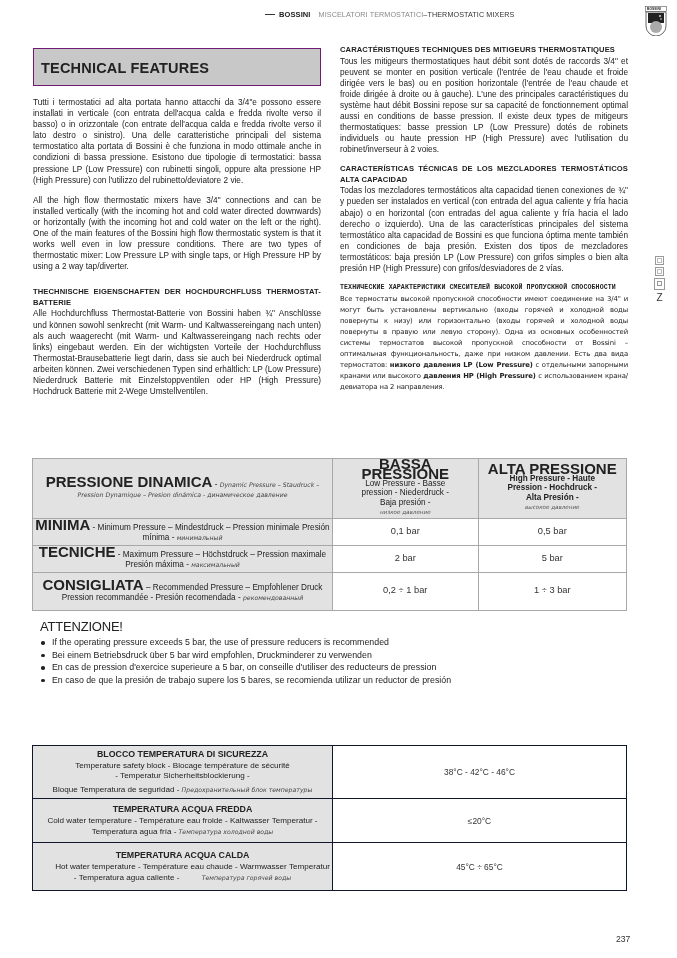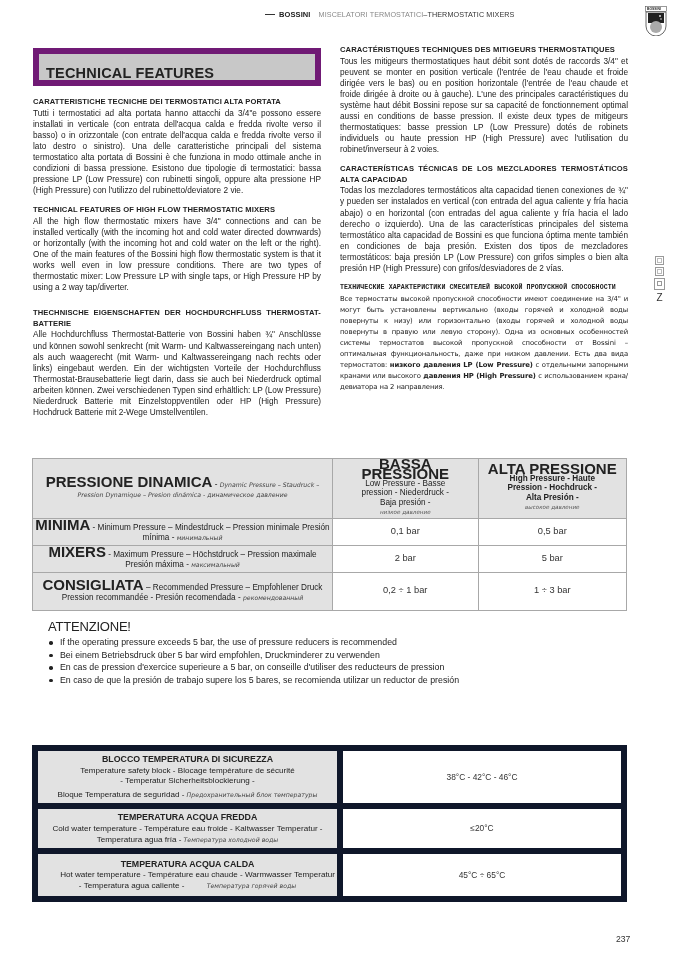--- a/index.html
+++ b/index.html
@@ -3,21 +3,21 @@
 <meta charset="utf-8">
 <style>
   html,body{margin:0;padding:0;background:#fff;}
   body{width:677px;height:958px;position:relative;overflow:hidden;font-family:"Liberation Sans",sans-serif;color:#222;}
   .hdr{position:absolute;top:10px;left:265px;font-size:7.2px;letter-spacing:0.1px;white-space:nowrap;display:flex;align-items:center;}
   .hdr .line{display:inline-block;width:10px;height:1px;background:#333;margin-right:4px;}
   .hdr .brand{font-weight:bold;color:#222;font-size:7.5px;margin-right:8px;}
   .hdr .cat{color:#888;}
   .hdr .sub{color:#333;}
   .logo{position:absolute;top:6px;left:645px;width:22px;height:30px;}
-  .tf-box{position:absolute;top:48px;left:33px;width:288px;height:38px;background:#c8c8c8;border:6px solid #701a75;box-sizing:border-box;}
+  .tf-box{position:absolute;top:48px;left:33px;width:288px;height:38px;background:#c8c8c8;border:1px solid #701a75;box-sizing:border-box;}
   .tf-box h1{margin:0;font-size:14.5px;font-weight:bold;color:#222;position:absolute;left:7px;top:11px;letter-spacing:0.2px;}
   .col{position:absolute;font-size:8.25px;line-height:11.1px;text-align:justify;color:#222;}
   .col h3{margin:0;font-size:7.6px;font-weight:bold;line-height:10.5px;letter-spacing:0.1px;}
   .col p{margin:0 0 9px 0;}
   .col p.ru{font-family:"DejaVu Sans",sans-serif;font-size:6.85px;line-height:11.1px;letter-spacing:-0.1px;}
   .col h3.ru{font-family:Liberation Mono, monospace;font-size:6.6px;}
   .colL{left:33px;top:97px;width:288px;}
   .colR{left:340px;top:45px;width:288px;}
   .colR h3.fr{text-align:justify;text-align-last:left;}
   .side{position:absolute;left:654px;top:256px;width:11px;}
@@ -28,28 +28,28 @@
   .side .z{font-size:10px;color:#333;text-align:center;line-height:11px;}
   table{border-collapse:collapse;position:absolute;}
   .ptab{left:32px;top:458px;width:595px;}
   .ptab td{border:1px solid #a8a8a8;text-align:center;font-size:8.2px;line-height:9.8px;padding:0 2px;}
   .ptab td.lbl{background:#e2e2e2;width:295px;}
   .ptab td.hd{background:#e2e2e2;}
   .ptab td.val{background:#fff;font-size:9.3px;color:#333;}
   .b{font-weight:bold;font-size:15px;}
   .it{font-style:italic;font-family:"DejaVu Sans",sans-serif;font-size:6.2px;color:#444;}
   .it2{font-style:italic;font-family:"DejaVu Sans",sans-serif;font-size:5.6px;color:#555;}
-  .att{position:absolute;left:48px;top:619px;width:600px;}
+  .att{position:absolute;left:40px;top:619px;width:600px;}
   .att h2{margin:0 0 2px 0;font-size:13px;font-weight:normal;color:#222;letter-spacing:-0.2px;}
   .att ul{margin:0;padding:0;list-style:none;}
   .att li{font-size:8.8px;line-height:12.6px;color:#222;position:relative;padding-left:12px;white-space:nowrap;}
   .att li::before{content:"";position:absolute;left:1px;top:5px;width:3.5px;height:3.5px;border-radius:50%;background:#222;}
   .att li.ru{font-family:"DejaVu Sans",sans-serif;font-size:7.3px;}
   .ttab{left:32px;top:745px;width:595px;}
-  .ttab td{border:6px solid #0f172a;text-align:center;font-size:8.1px;line-height:10.6px;}
+  .ttab td{border:1px solid #0f172a;text-align:center;font-size:8.1px;line-height:10.6px;}
   .ttab td.lbl{background:#e2e2e2;width:295px;padding:3px 2px;}
   .ttab td.val{background:#fff;font-size:8.4px;color:#333;}
   .ttab .b{font-size:8.8px;display:block;margin-bottom:1px;}
   .pgn{position:absolute;left:616px;top:934px;font-size:8.6px;color:#333;}
 </style>
 </head>
 <body>
 
 <div class="hdr">
   <span class="line"></span>
@@ -66,23 +66,21 @@
   <circle cx="11" cy="21" r="6" fill="#aaa"></circle>
   <circle cx="15" cy="10" r="1" fill="#ddd"></circle>
   <circle cx="16" cy="13" r="0.8" fill="#ddd"></circle>
 </svg>
 
 <div class="tf-box">
   <h1>TECHNICAL FEATURES</h1>
 </div>
 
 <div class="col colL">
-  <h3>CARATTERISTICHE TECNICHE  DEI TERMOSTATICI ALTA PORTATA</h3>
   <p>Tutti i termostatici ad alta portata hanno attacchi da 3/4"e possono essere installati in verticale (con entrata dell'acqua calda e fredda rivolte verso il basso) o in orizzontale (con entrate dell'acqua calda e fredda rivolte verso il lato destro o sinistro). Una delle caratteristiche principali del sistema termostatico alta portata di Bossini è che funziona in modo ottimale anche in condizioni di bassa pressione. Esistono due tipologie di termostatici: bassa pressione LP (Low Pressure) con rubinetti singoli, oppure alta pressione HP (High Pressure) con l'utilizzo del rubinetto/deviatore 2 vie.</p>
-  <h3>TECHNICAL FEATURES OF HIGH FLOW THERMOSTATIC MIXERS</h3>
   <p style="margin-bottom:15px;">All the high flow thermostatic mixers have 3/4" connections and can be installed vertically (with the incoming hot and cold water directed downwards) or horizontally (with the incoming hot and cold water on the left or the right). One of the main features of the Bossini high flow thermostatic system is that it works well even in low pressure conditions. There are two types of thermostatic mixer: Low Pressure LP with single taps, or High Pressure HP by using a 2 way tap/diverter.</p>
   <h3>THECHNISCHE EIGENSCHAFTEN DER HOCHDURCHFLUSS THERMOSTAT-BATTERIE</h3>
   <p>Alle Hochdurchfluss Thermostat-Batterie von Bossini haben ¾" Anschlüsse und können sowohl senkrecht (mit Warm- und Kaltwassereingang nach unten) als auch waagerecht (mit Warm- und Kaltwassereingang nach rechts oder links) eingebaut werden. Ein der wichtigsten Vorteile der Hochdurchfluss Thermostat-Brausebatterie liegt darin, dass sie auch bei Niederdruck optimal arbeiten können. Zwei verschiedenen Typen sind erhältlich: LP (Low Pressure) Niederdruck Batterie mit Einzelstoppventilen oder  HP (High Pressure) Hochdruck Batterie mit 2-Wege Umstellventilen.</p>
 </div>
 
 <div class="col colR">
   <h3 class="fr">CARACTÉRISTIQUES TECHNIQUES DES MITIGEURS THERMOSTATIQUES</h3>
   <p>Tous les mitigeurs thermostatiques haut débit sont dotés de raccords 3/4" et peuvent se monter en position verticale (l'entrée de l'eau chaude et froide dirigée vers le bas) ou en position horizontale (l'entrée de l'eau chaude et froide dirigée à droite ou à gauche). L'une des principales caractéristiques du système haut débit Bossini repose sur sa capacité de fonctionnement optimal aussi en conditions de basse pression. Il existe deux types de mitigeurs thermostatiques: basse pression LP (Low Pressure) dotés de robinets individuels ou haute pression HP (High Pressure) avec l'utilisation du robinet/inverseur à 2 voies.</p>
   <h3>CARACTERÍSTICAS TÉCNICAS DE LOS MEZCLADORES TERMOSTÁTICOS ALTA CAPACIDAD</h3>
   <p>Todas los mezcladores termostáticos alta capacidad tienen conexiones de ¾" y pueden ser instalados en vertical (con entrada del agua caliente y fría hacia abajo) o en horizontal (con entradas del agua caliente y fría hacia el lado derecho o izquierdo). Una de las características principales del sistema termostático alta capacidad de Bossini es que funciona óptima mente también en condiciones de baja presión. Existen dos tipos de mezcladores termostáticos: baja presión LP (Low Pressure) con grifos simples o bien alta presión HP (High Pressure) con grifos/desviadores de 2 vías.</p>
@@ -113,21 +111,21 @@
       <div style="padding:0 20px;font-weight:bold;">High Pressure - Haute Pression - Hochdruck - Alta Presión -</div>
       <div class="it2">высокое давление</div>
     </td>
   </tr>
   <tr style="height:27px;">
     <td class="lbl"><span class="b">MINIMA</span><span> - Minimum Pressure – Mindestdruck – Pression minimale Presión mínima - </span><span class="it">минимальный</span></td>
     <td class="val">0,1 bar</td>
     <td class="val">0,5 bar</td>
   </tr>
   <tr style="height:27px;">
-    <td class="lbl"><span class="b">MIXERS</span><span> - Maximum Pressure – Höchstdruck – Pression maximale Presión máxima - </span><span class="it">максимальный</span></td>
+    <td class="lbl"><span class="b">TECNICHE</span><span> - Maximum Pressure – Höchstdruck – Pression maximale Presión máxima - </span><span class="it">максимальный</span></td>
     <td class="val">2 bar</td>
     <td class="val">5 bar</td>
   </tr>
   <tr style="height:38px;">
     <td class="lbl"><span class="b">CONSIGLIATA</span><span> – Recommended Pressure – Empfohlener Druck Pression recommandée - Presión recomendada - </span><span class="it">рекомендованный</span></td>
     <td class="val">0,2 ÷ 1 bar</td>
     <td class="val">1 ÷ 3 bar</td>
   </tr>
 </tbody>
   </table>

